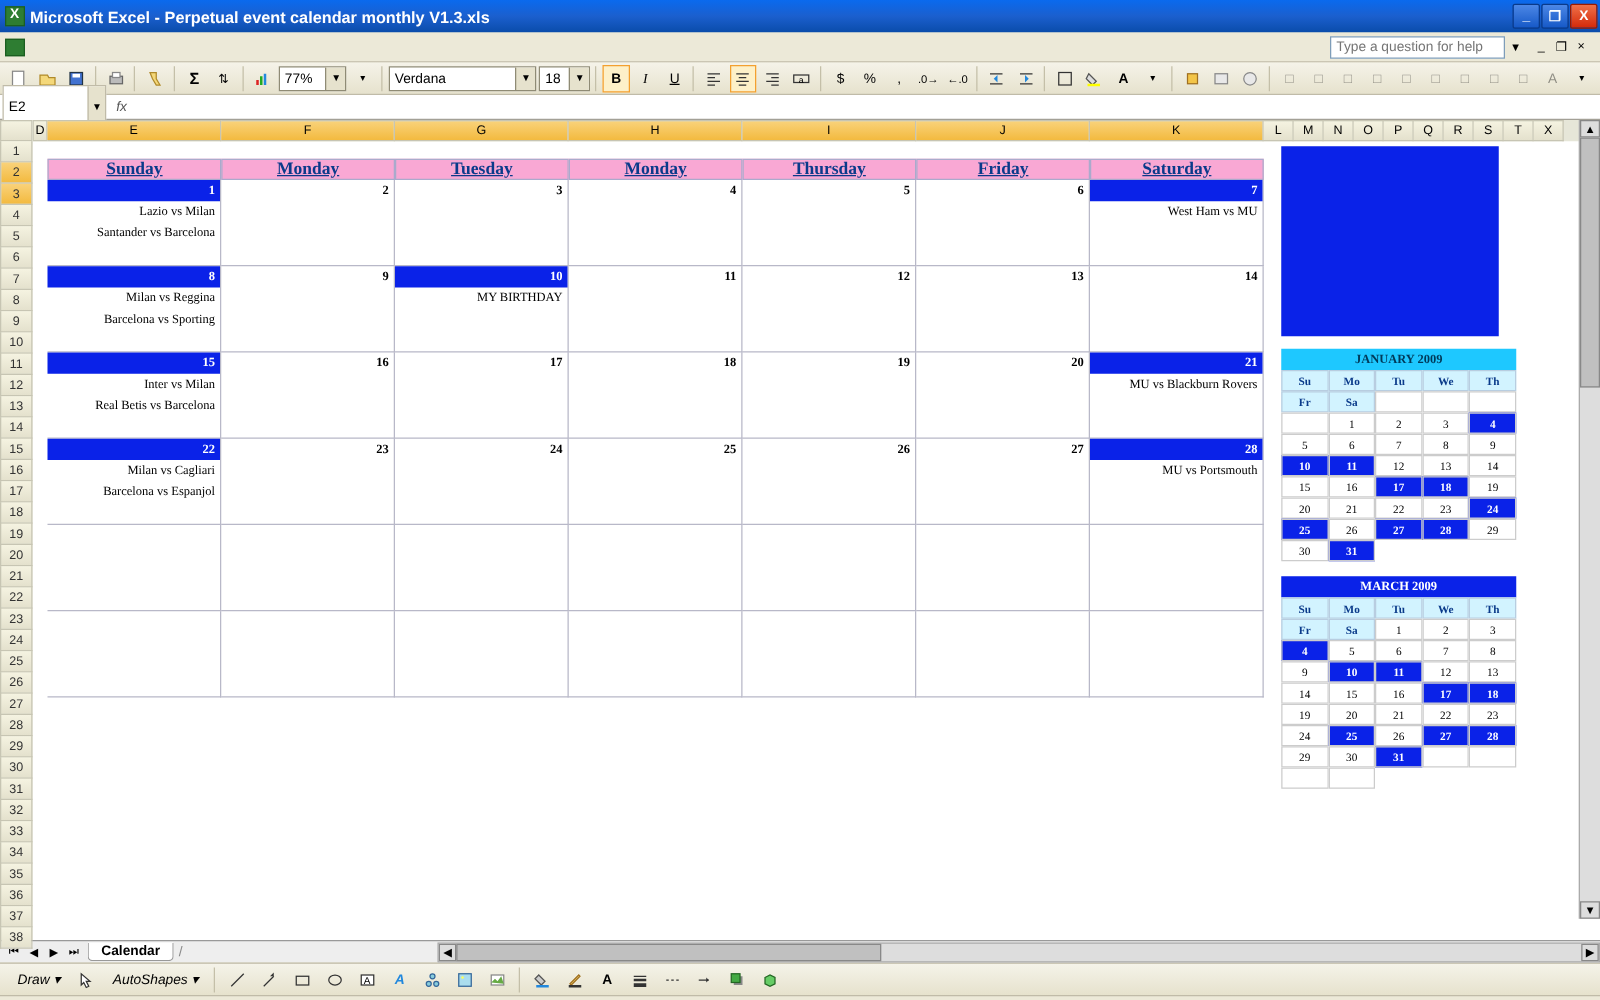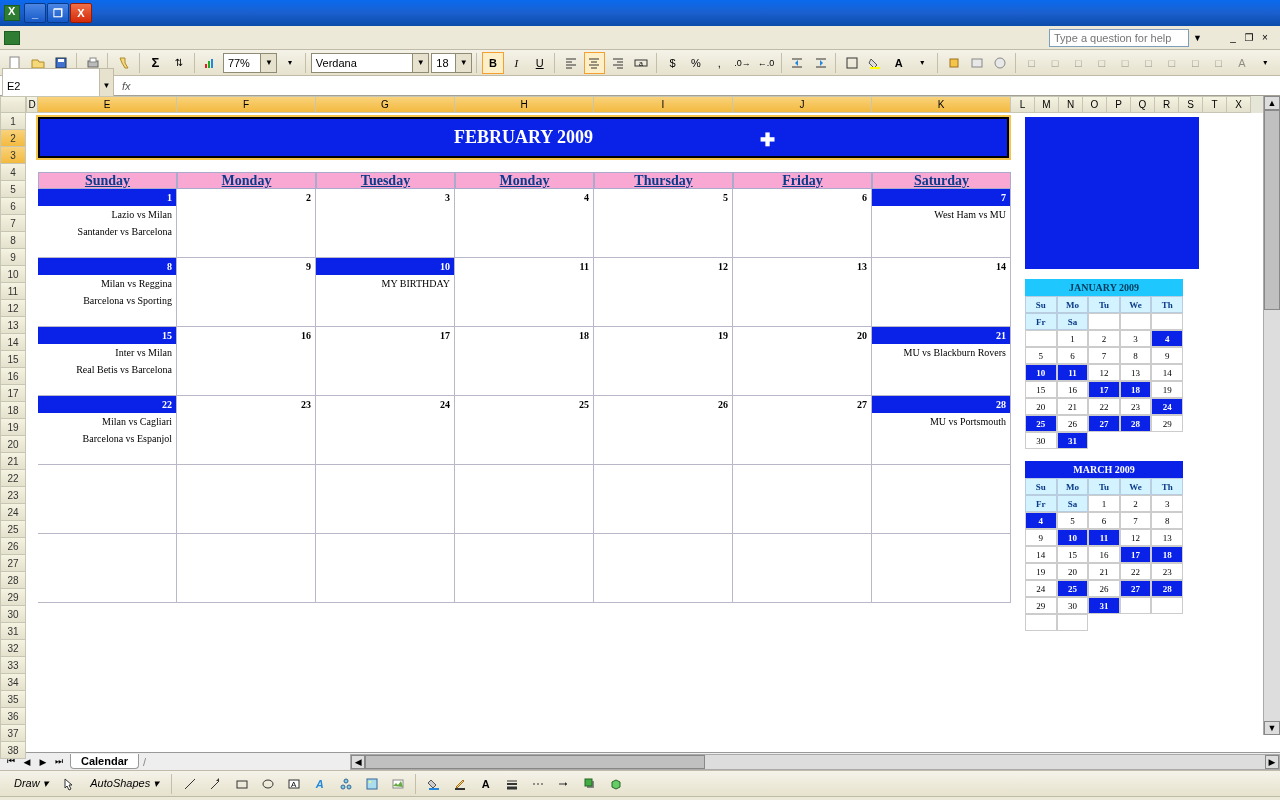--- a/index.html
+++ b/index.html
@@ -8,31 +8,31 @@
 .titlebar .xl-icon { width: 16px; height: 16px; margin-right: 4px; background: #2e7d32; display: inline-block; border: 1px solid #1b5e20; position: relative; }
 .titlebar .xl-icon::after { content: "X"; position: absolute; top: -1px; left: 3px; color: #fff; font-weight: bold; font-size: 11px; }
 .titlebar .title { flex: 1; font-weight: bold; }
 .winbtns { display: flex; gap: 1px; }
 .winbtn { width: 22px; height: 20px; border: 1px solid #0a3a8a; background: linear-gradient(to bottom,#4c87e6,#1659c7); border-radius: 2px; color: #fff; font-weight: bold; font-size: 11px; display: flex; align-items: center; justify-content: center; cursor: pointer; }
 .winbtn.close { background: linear-gradient(to bottom,#f07048,#d42a0a); border-color: #9a1a00; }
 .menubar { height: 24px; background: #ece9d8; border-bottom: 1px solid #c0bba8; display: flex; align-items: center; font-size: 12px; padding-left: 2px; }
 .menubar .file-icon { width: 16px; height: 14px; background: #2e7d32; margin: 0 8px 0 2px; border: 1px solid #1b5e20; }
 .menubar .mitem { padding: 3px 8px; cursor: pointer; }
 .menubar .mitem u { text-decoration: underline; }
-.menubar .help-box { margin-left: auto; margin-right: 19px; display: flex; align-items: center; gap: 4px; }
+.menubar .help-box { margin-left: auto; margin-right: 4px; display: flex; align-items: center; gap: 4px; }
 .menubar .help-box input { width: 140px; height: 18px; font-size: 11px; padding: 1px 4px; border: 1px solid #7e9db9; color: #999; }
 .menubar .mdi-buttons { display: flex; gap: 2px; padding-right: 8px; }
 .menubar .mdi-buttons span { width: 14px; height: 14px; display: flex; align-items: center; justify-content: center; font-size: 10px; cursor:pointer; }
 .toolbar { height: 26px; background: linear-gradient(to bottom,#f5f3e9,#e6e2cd); border-bottom: 1px solid #c0bba8; display: flex; align-items: center; padding: 0 4px; gap: 2px; font-size: 11px; overflow: hidden; }
 .tool { width: 22px; height: 22px; display: flex; align-items: center; justify-content: center; border: 1px solid transparent; cursor: pointer; }
 .tsep { width: 2px; height: 20px; border-left: 1px solid #c4bfa8; margin: 0 2px; }
 .combo { height: 20px; border: 1px solid #8f8b75; background: #fff; display: flex; align-items: center; padding: 0 4px; font-size: 11px; position: relative; }
 .combo .arrow { position: absolute; right: 0; top: 0; width: 16px; height: 100%; background: #e6e2cd; border-left: 1px solid #8f8b75; display: flex; align-items: center; justify-content: center; font-size: 8px; }
 .formula-bar { height: 20px; background: #fff; border-bottom: 1px solid #a3a096; display: flex; align-items: center; font-size: 11px; }
-.formula-bar .namebox { width: 112px; border: 1px solid #c0bba8; padding: 11px 4px; margin: 0 2px; background: #fff; position: relative; }
+.formula-bar .namebox { width: 83px; border: 1px solid #c0bba8; padding: 11px 4px; margin: 0 2px; background: #fff; position: relative; }
 .formula-bar .namebox .arrow { position: absolute; right: 0; top: 0; width: 14px; height: 100%; background: #e6e2cd; border-left: 1px solid #c0bba8; display: flex; align-items: center; justify-content: center; font-size: 8px; }
 .formula-bar .fx { padding: 0 6px; font-style: italic; color: #555; }
 .formula-bar .fval { flex: 1; padding: 1px 4px; }
 
 .sheet { display: flex; height: 656px; background: #fff; }
 .rowhdrs { width: 26px; background: #e6e6d8; }
 .colhdrs { height: 17px; display: flex; background: #e6e6d8; }
 .grid-main { flex: 1; position: relative; overflow: hidden; }
 .rowhdr { height: 17px; border: 1px solid #c7c5b3; border-top: none; text-align: center; font-size: 10px; color: #333; display: flex; align-items: center; justify-content: center; background: linear-gradient(to bottom,#f5f3e1,#e4e1cd); }
 .rowhdr.first { height: 17px; border-top: 1px solid #c7c5b3; }
@@ -48,21 +48,21 @@
 .title-banner .cursor-plus { position: absolute; right: 232px; top: 10px; color: #fff; font-size: 18px; font-weight: bold; }
 .week-row { display: flex; }
 .day-hdr-row { display: flex; margin-top: 14px; }
 .day-hdr { height: 17px; background: #f9a8d4; border: 1px solid #aac; text-align: center; font-family: Verdana; font-size: 14px; font-weight: bold; color: #0a3a8a; text-decoration: underline; display: flex; align-items: center; justify-content: center; }
 .date-bar { height: 17px; text-align: right; padding-right: 4px; font-family: Verdana; font-size: 10px; font-weight: bold; display: flex; align-items: center; justify-content: flex-end; }
 .date-bar.hl { background: #0a22e8; color: #fff; }
 .event { height: 17px; font-family: Verdana; font-size: 10px; text-align: right; padding-right: 4px; color: #000; display: flex; align-items: center; justify-content: flex-end; }
 .day-cell { border-right: 1px solid #b8b8c8; border-bottom: 1px solid #b8b8c8; }
 .mini-wrap { position: absolute; top: 4px; }
 .mini-blue { width: 174px; height: 152px; background: #0a22e8; margin-bottom: 10px; }
-.mini-cal { width: 158px; margin-bottom: 12px; }
+.mini-cal { width: 188px; margin-bottom: 12px; }
 .mini-title { height: 17px; text-align: center; font-family: Verdana; font-size: 10px; font-weight: bold; color: #fff; display: flex; align-items: center; justify-content: center; }
 .mini-title.jan { background: #1ec8ff; color:#003a5a; }
 .mini-title.mar { background: #0a22e8; }
 .mini-grid { display: grid; grid-template-columns: repeat(5, 1fr); }
 .mini-hdr { height: 17px; background: #d2f3ff; border: 1px solid #b8cde0; font-family: Verdana; font-size: 9px; font-weight: bold; color: #0a3a8a; display: flex; align-items: center; justify-content: center; }
 .mini-day { height: 17px; border: 1px solid #ccc; font-family: Verdana; font-size: 9px; display: flex; align-items: center; justify-content: center; background: #fff; }
 .mini-day.hl { background: #0a22e8; color: #fff; font-weight: bold; }
 .mini-day.empty { background: #fff; }
 
 .tab-bar { height: 18px; background: #eee; border-top: 1px solid #999; display: flex; align-items: center; font-size: 11px; }
@@ -79,20 +79,21 @@
 .drawbar { height: 26px; background: linear-gradient(to bottom,#f5f3e9,#e6e2cd); border-top: 1px solid #c0bba8; display: flex; align-items: center; padding: 0 8px; gap: 4px; font-size: 11px; }
 .drawbar .dlabel { padding: 2px 6px; cursor: pointer; font-style: italic; }
 .statusbar { height: 22px; background: #ece9d8; border-top: 1px solid #c0bba8; }
 svg { display: block; }
 </style>
 </head>
 <body>
 
 <div class="titlebar">
   <span class="xl-icon"></span>
+  <span class="title">Microsoft Excel - Perpetual event calendar monthly V1.3.xls</span>
   <div class="winbtns">
     <div class="winbtn">_</div>
     <div class="winbtn">❐</div>
     <div class="winbtn close">X</div>
   </div>
 </div>
 
 <div class="menubar">
   <span class="file-icon"></span>
   <div class="help-box">
@@ -328,21 +329,20 @@
         <div class="colhdr" style="width: 24px;">P</div>
         <div class="colhdr" style="width: 24px;">Q</div>
         <div class="colhdr" style="width: 24px;">R</div>
         <div class="colhdr" style="width: 24px;">S</div>
         <div class="colhdr" style="width: 24px;">T</div>
         <div class="colhdr" style="width: 24px;">X</div>
       </div>
     <div class="cells" id="cells">
         <div class="cal-wrap">
           <div class="maincal" style="margin-left: 12px; width: 973px;">
-            <div class="title-banner">FEBRUARY 2009<span class="cursor-plus">✚</span></div>
             <div class="day-hdr-row">
               <div class="day-hdr" style="width: 139px;">Sunday</div>
               <div class="day-hdr" style="width: 139px;">Monday</div>
               <div class="day-hdr" style="width: 139px;">Tuesday</div>
               <div class="day-hdr" style="width: 139px;">Monday</div>
               <div class="day-hdr" style="width: 139px;">Thursday</div>
               <div class="day-hdr" style="width: 139px;">Friday</div>
               <div class="day-hdr" style="width: 139px;">Saturday</div>
             </div>
             <div class="week-row">

